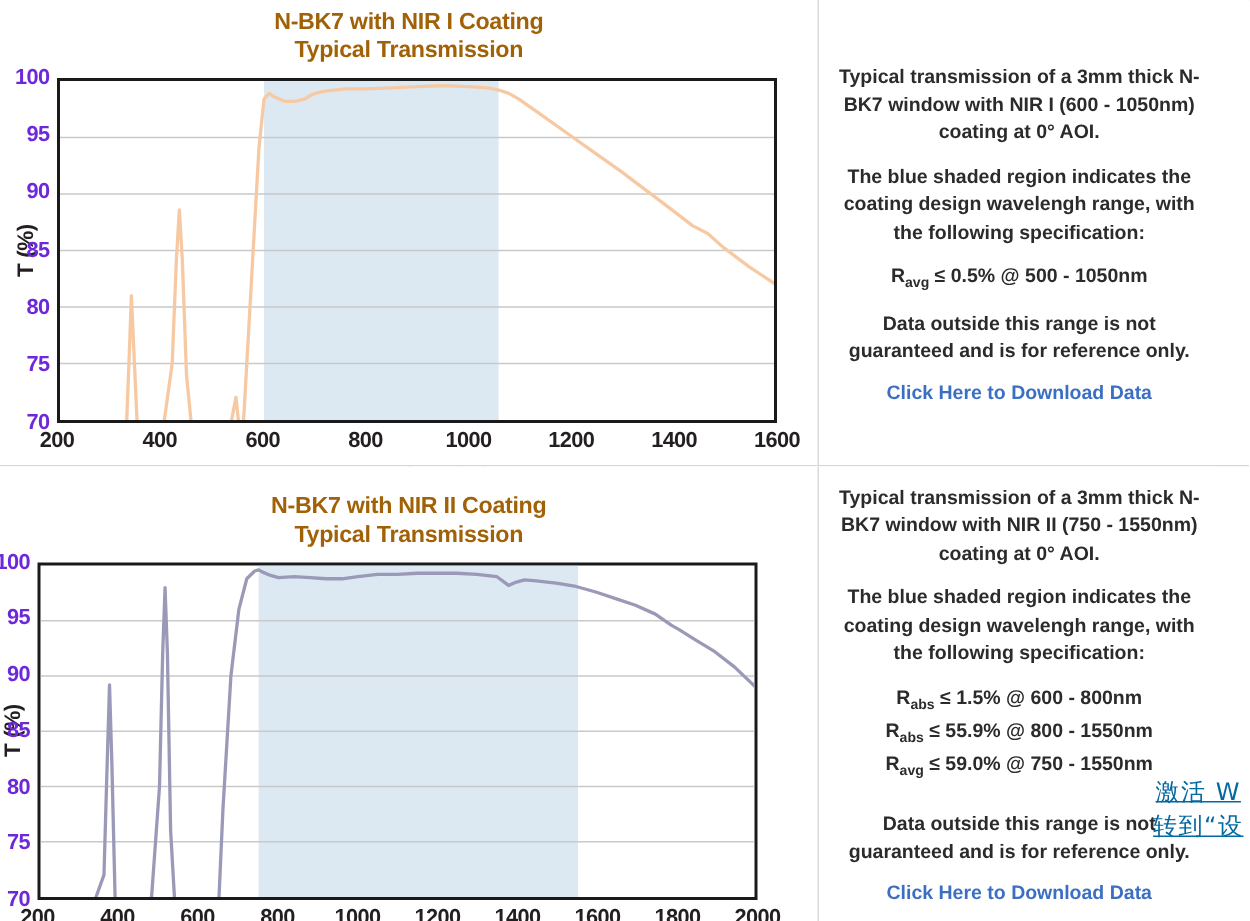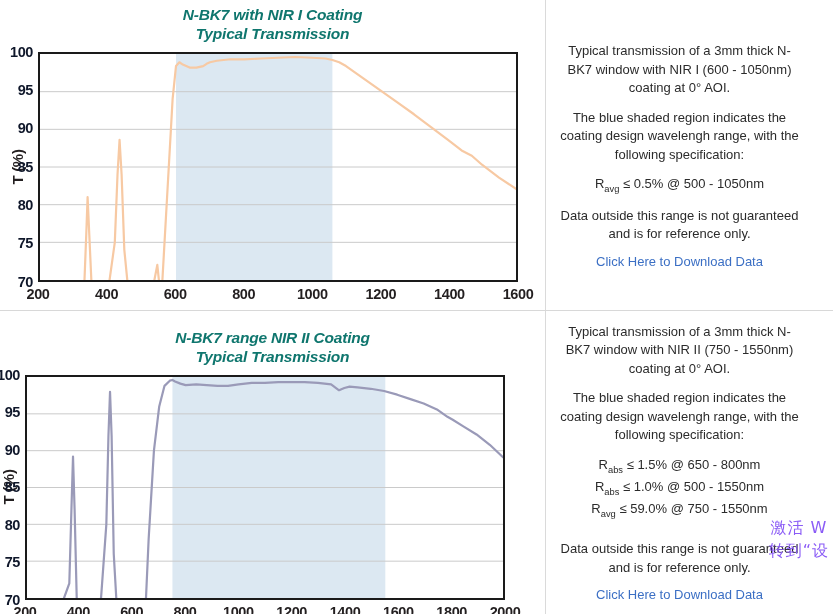--- a/index.html
+++ b/index.html
@@ -50,32 +50,32 @@
     width: 268px;
     height: 100%;
     background: #ffffff;
     box-sizing: border-box;
     border-left: 1px solid #dadada;
     display: flex;
     flex-direction: column;
     justify-content: center;
     align-items: center;
     padding: 6px 12px;
+    font-weight: bold;
   }
 
   
   .chart-title {
     text-align: center;
     font-weight: bold;
     font-size: 15.5px;
-    color: #0f766e;
+    color: #a16207;
     line-height: 1.22;
     letter-spacing: -0.2px;
     font-family: "Liberation Sans", sans-serif;
-    font-style: italic;
   }
   #chart1-title { margin: 6px 0 0 0; }
   #chart2-title { margin: 18px 0 0 0; }
 
   .plot-wrap {
     position: relative;
     margin: 0 auto;
   }
   #chart1-wrap { width: 480px; height: 230px; margin-top: 8px; margin-left: 38px; }
   #chart2-wrap { width: 480px; height: 225px; margin-top: 8px; margin-left: 25px; }
@@ -95,21 +95,21 @@
   #chart1-wrap .ylabel { left: -38px; }
   #chart2-wrap .ylabel { left: -34px; }
 
   .ytick {
     position: absolute;
     right: 100%;
     margin-right: 5px;
     transform: translateY(-50%);
     font-weight: bold;
     font-size: 14.5px;
-    color: #0f172a;
+    color: #6d28d9;
     white-space: nowrap;
     letter-spacing: -0.4px;
   }
   .xtick {
     position: absolute;
     top: 100%;
     margin-top: 4px;
     transform: translateX(-50%);
     font-weight: bold;
     font-size: 14.5px;
@@ -167,27 +167,28 @@
     margin: 0;
   }
   sub { font-size: 0.72em; }
 
   
   #watermark {
     position: absolute;
     right: 4px;
     top: 516px;
     text-align: center;
-    color: #8b5cf6;
+    color: #0369a1;
     font-size: 16px;
     line-height: 1.45;
     pointer-events: none;
     user-select: none;
     white-space: nowrap;
     font-family: "DejaVu Sans", sans-serif;
+    text-decoration: underline;
   }
   #watermark div { letter-spacing: 1px; }
 </style>
 </head>
 <body>
 
 <div id="page">
 
   <div class="row-divider" id="divider-top"></div>
 
@@ -245,21 +246,21 @@
     </div>
   </div>
 
   <div class="row-divider" id="divider-mid"></div>
   <div class="row-divider" id="divider-mid2"></div>
 
   <div class="row" id="row-2">
 
     <div class="chart-cell">
       <div class="chart-title" id="chart2-title">
-        <div>N-BK7 range NIR II Coating</div>
+        <div>N-BK7 with NIR II Coating</div>
         <div>Typical Transmission</div>
       </div>
 
       <div class="plot-wrap" id="chart2-wrap">
         <div class="ylabel">T (%)</div>
         <div class="yticks" id="chart2-yticks">
             <span class="ytick" style="top: 100%;">70</span>
             <span class="ytick" style="top: 83.3333%;">75</span>
             <span class="ytick" style="top: 66.6667%;">80</span>
             <span class="ytick" style="top: 50%;">85</span>
@@ -291,22 +292,22 @@
             </svg>
         </div>
       </div>
 
     </div>
 
     <div class="text-cell">
       <p class="tp">Typical transmission of a 3mm thick N-BK7 window with NIR II (750 - 1550nm) coating at 0° AOI.</p>
       <p class="tp">The blue shaded region indicates the coating design wavelengh range, with the following specification:</p>
       <div class="tp spec-list" id="nir-ii-specs">
-          <div><span>R</span><sub>abs</sub><span> ≤ 1.5% @ 650 - 800nm</span></div>
-          <div><span>R</span><sub>abs</sub><span> ≤ 1.0% @ 500 - 1550nm</span></div>
+          <div><span>R</span><sub>abs</sub><span> ≤ 1.5% @ 600 - 800nm</span></div>
+          <div><span>R</span><sub>abs</sub><span> ≤ 55.9% @ 800 - 1550nm</span></div>
           <div><span>R</span><sub>avg</sub><span> ≤ 59.0% @ 750 - 1550nm</span></div>
         </div>
       <p class="tp last">Data outside this range is not guaranteed and is for reference only.</p>
       <a class="dl-link" href="#">Click Here to Download Data</a>
     </div>
   </div>
 
   <div id="watermark">
     <div>激活 W</div>
     <div>转到“设</div>

